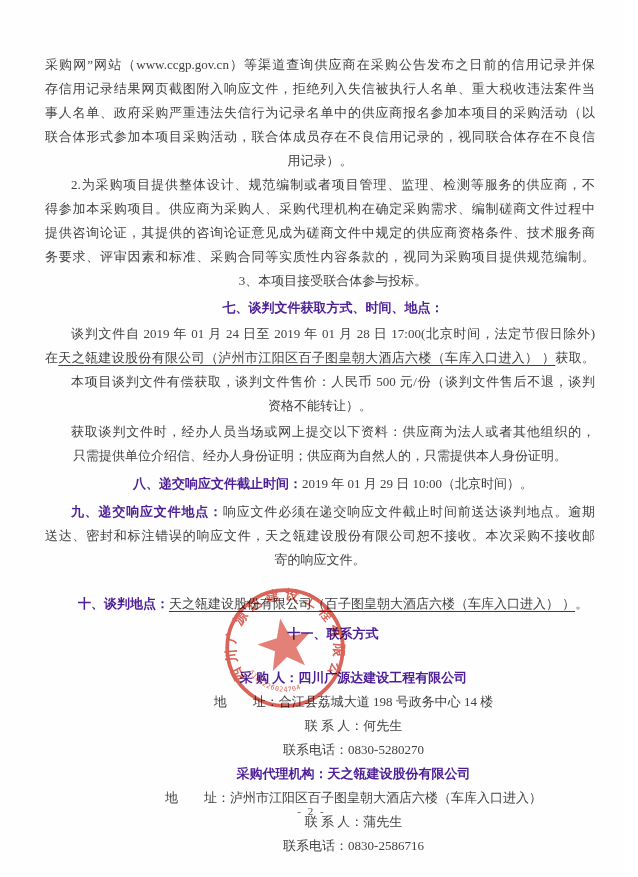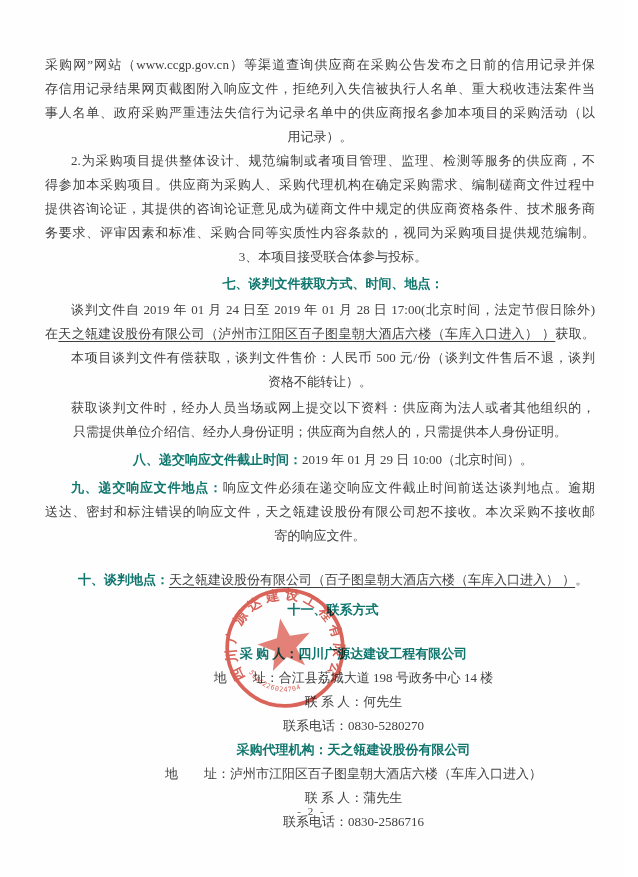--- a/index.html
+++ b/index.html
@@ -20,21 +20,21 @@
   }
   .line{
     line-height:24px;
     min-height:24px;
     white-space:pre-wrap;
     text-align:center;
   }
   .j{text-align:justify;text-align-last:justify;}
   .ind{text-indent:2em;}
   .cl{margin-left:67px;}
-  .b{font-weight:bold;color:#0f766e;}
+  .b{font-weight:bold;color:#4c1d95;}
   .u{text-decoration:underline;text-underline-offset:3px;}
   .footer{
     position:absolute;
     left:0;right:0;
     top:805px;
     text-align:center;
     font-size:11px;
     letter-spacing:2px;
     color:#4a4a4a;
   }
@@ -64,20 +64,21 @@
 </style>
 </head>
 <body>
 
 <div class="page">
 
   <div class="doc-body" id="doc-body">
       <div class="line j"><span class="">采购网”网站（www.ccgp.gov.cn）等渠道查询供应商在采购公告发布之日前的信用记录并保</span></div>
       <div class="line j"><span class="">存信用记录结果网页截图附入响应文件，拒绝列入失信被执行人名单、重大税收违法案件当</span></div>
       <div class="line j"><span class="">事人名单、政府采购严重违法失信行为记录名单中的供应商报名参加本项目的采购活动（以</span></div>
+      <div class="line j"><span class="">联合体形式参加本项目采购活动，联合体成员存在不良信用记录的，视同联合体存在不良信</span></div>
       <div class="line"><span class="">用记录）。</span></div>
       <div class="line j ind"><span class="">2.为采购项目提供整体设计、规范编制或者项目管理、监理、检测等服务的供应商，不</span></div>
       <div class="line j"><span class="">得参加本采购项目。供应商为采购人、采购代理机构在确定采购需求、编制磋商文件过程中</span></div>
       <div class="line j"><span class="">提供咨询论证，其提供的咨询论证意见成为磋商文件中规定的供应商资格条件、技术服务商</span></div>
       <div class="line j"><span class="">务要求、评审因素和标准、采购合同等实质性内容条款的，视同为采购项目提供规范编制。</span></div>
       <div class="line ind"><span class="">3、本项目接受联合体参与投标。</span></div>
       <div class="line ind" style="margin-top: 3px;"><span class="b ">七、谈判文件获取方式、时间、地点：</span></div>
       <div class="line j ind" style="margin-top: 2px;"><span class="">谈判文件自 2019 年 01 月 24 日至 2019 年 01 月 28 日 17:00(北京时间，法定节假日除外)</span></div>
       <div class="line j"><span class="">在</span><span class="u">天之瓴建设股份有限公司（泸州市江阳区百子图皇朝大酒店六楼（车库入口进入） ）</span><span class="">获取。</span></div>
       <div class="line j ind"><span class="">本项目谈判文件有偿获取，谈判文件售价：人民币 500 元/份（谈判文件售后不退，谈判</span></div>

